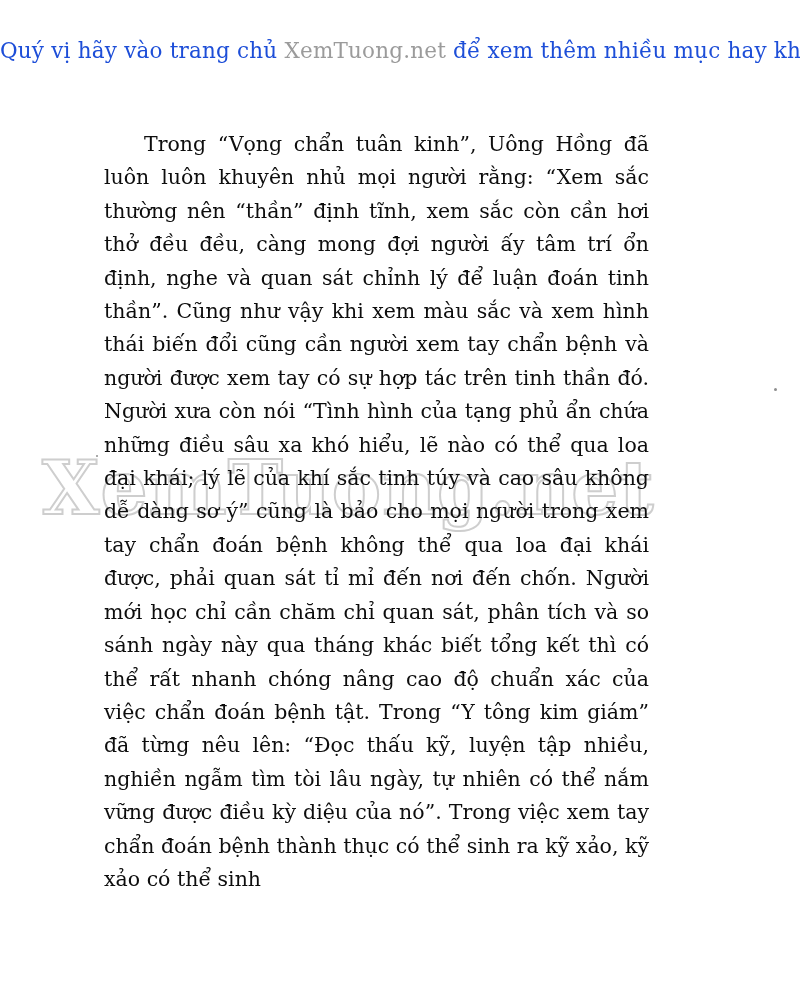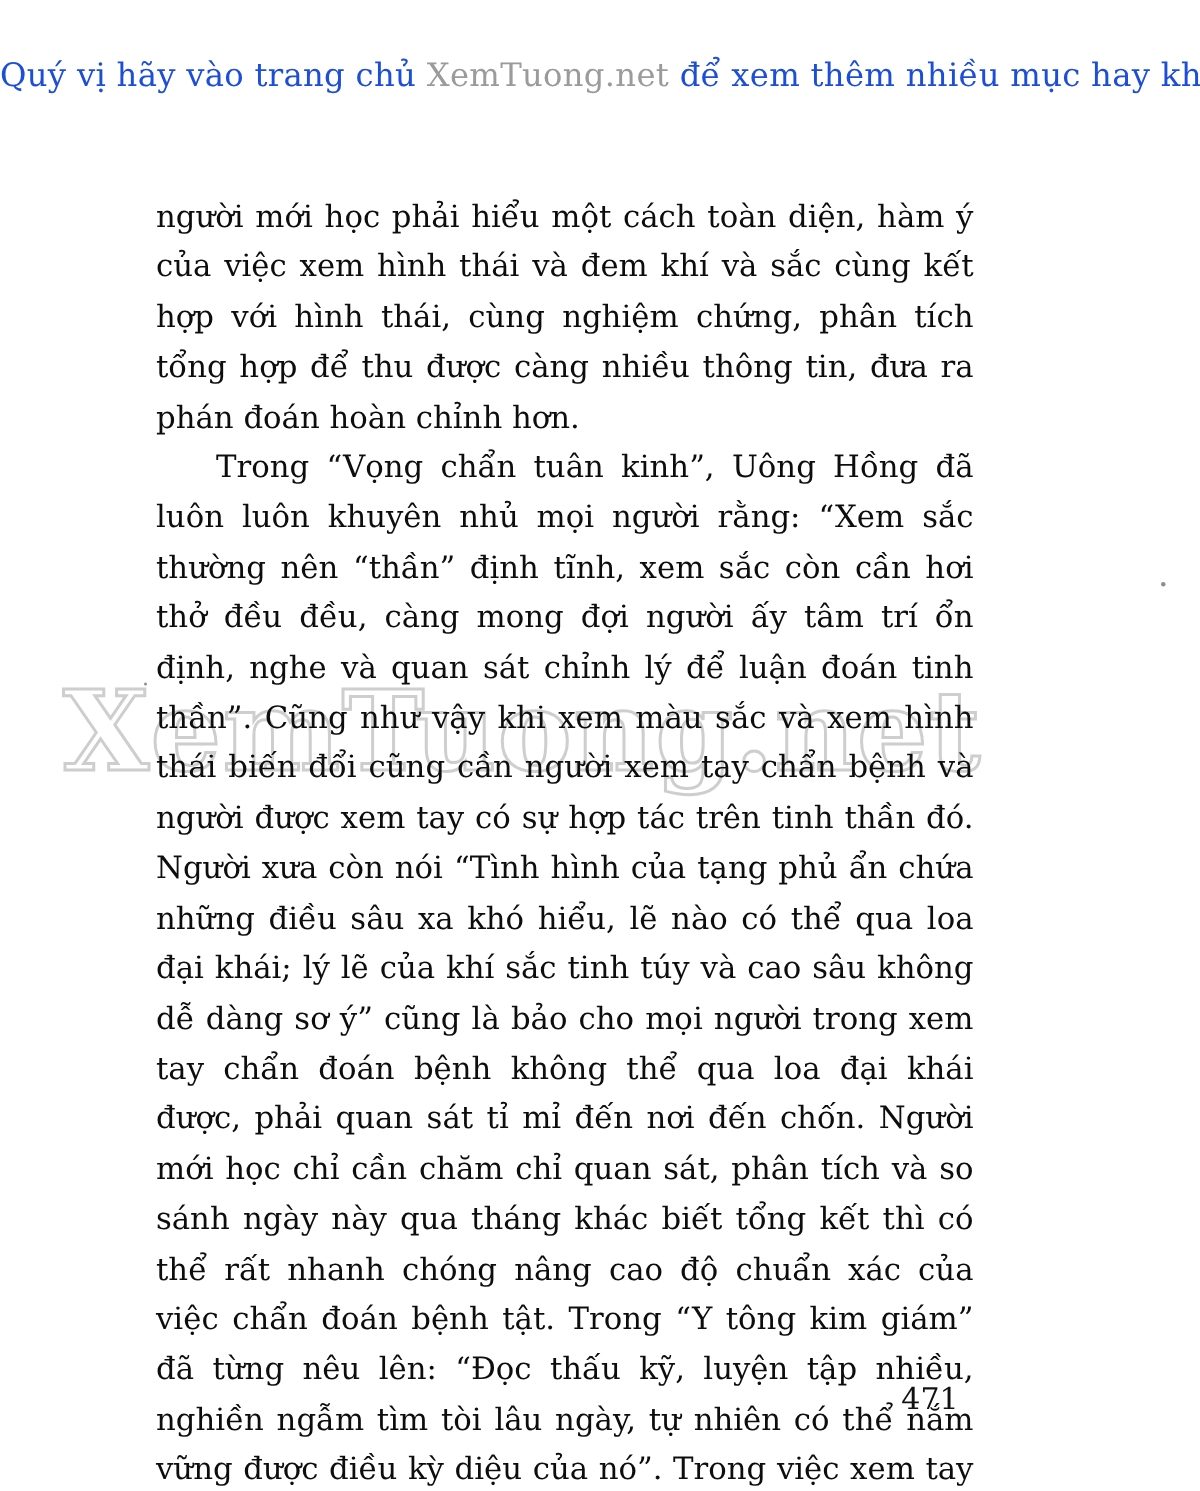--- a/index.html
+++ b/index.html
@@ -103,19 +103,17 @@
   <div class="header-line">
     <span class="seg">Quý vị hãy vào trang chủ </span><span class="brand">XemTuong.net</span><span class="seg"> để xem thêm nhiều mục hay khác</span>
   </div>
 
   <div class="watermark">XemTuong.net</div>
 
   <div class="speck speck-1"></div>
   <div class="speck speck-2"></div>
 
   <div class="body-text">
-    <p>người mới học phải hiểu một cách toàn diện, hàm ý của việc xem hình thái và đem khí và sắc cùng kết hợp với hình thái, cùng nghiệm chứng, phân tích tổng hợp để thu được càng nhiều thông tin, đưa ra phán đoán hoàn chỉnh hơn.</p>
     <p class="indent">Trong “Vọng chẩn tuân kinh”, Uông Hồng đã luôn luôn khuyên nhủ mọi người rằng: “Xem sắc thường nên “thần” định tĩnh, xem sắc còn cần hơi thở đều đều, càng mong đợi người ấy tâm trí ổn định, nghe và quan sát chỉnh lý để luận đoán tinh thần”. Cũng như vậy khi xem màu sắc và xem hình thái biến đổi cũng cần người xem tay chẩn bệnh và người được xem tay có sự hợp tác trên tinh thần đó. Người xưa còn nói “Tình hình của tạng phủ ẩn chứa những điều sâu xa khó hiểu, lẽ nào có thể qua loa đại khái; lý lẽ của khí sắc tinh túy và cao sâu không dễ dàng sơ ý” cũng là bảo cho mọi người trong xem tay chẩn đoán bệnh không thể qua loa đại khái được, phải quan sát tỉ mỉ đến nơi đến chốn. Người mới học chỉ cần chăm chỉ quan sát, phân tích và so sánh ngày này qua tháng khác biết tổng kết thì có thể rất nhanh chóng nâng cao độ chuẩn xác của việc chẩn đoán bệnh tật. Trong “Y tông kim giám” đã từng nêu lên: “Đọc thấu kỹ, luyện tập nhiều, nghiền ngẫm tìm tòi lâu ngày, tự nhiên có thể nắm vững được điều kỳ diệu của nó”. Trong việc xem tay chẩn đoán bệnh thành thục có thể sinh ra kỹ xảo, kỹ xảo có thể sinh</p>
   </div>
 
-  <div class="page-number">471</div>
 
 </div>
 
 </body></html>

